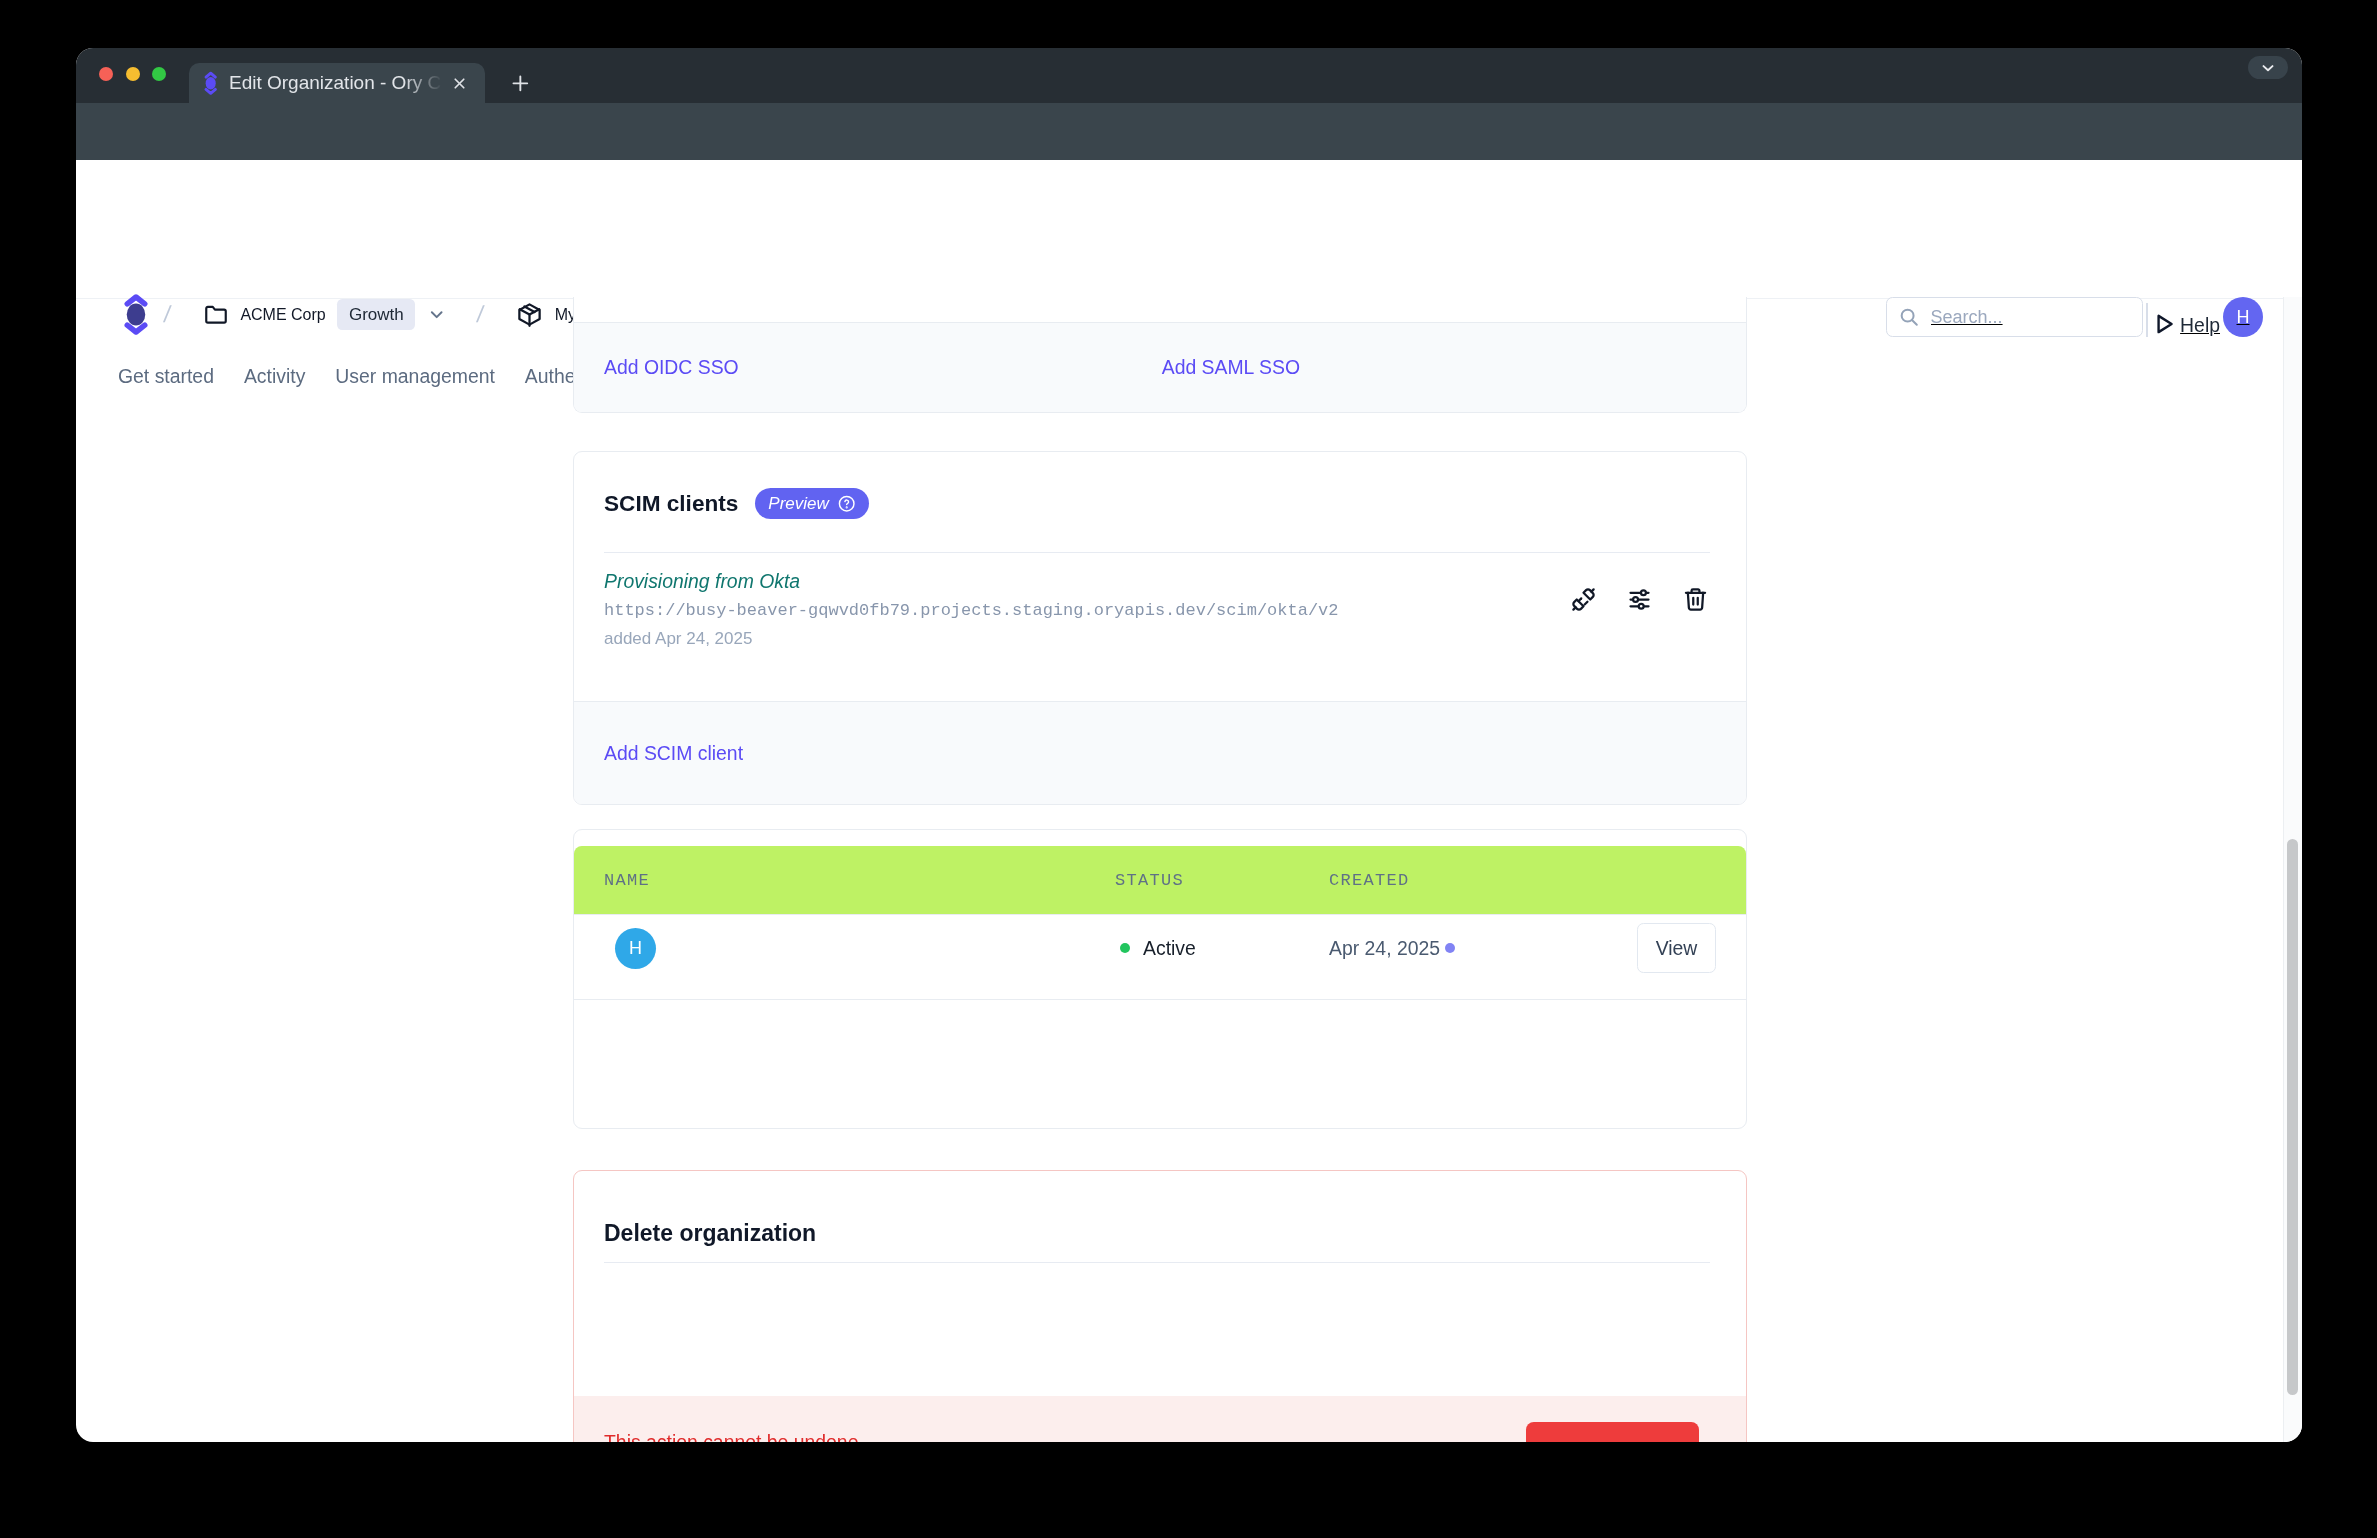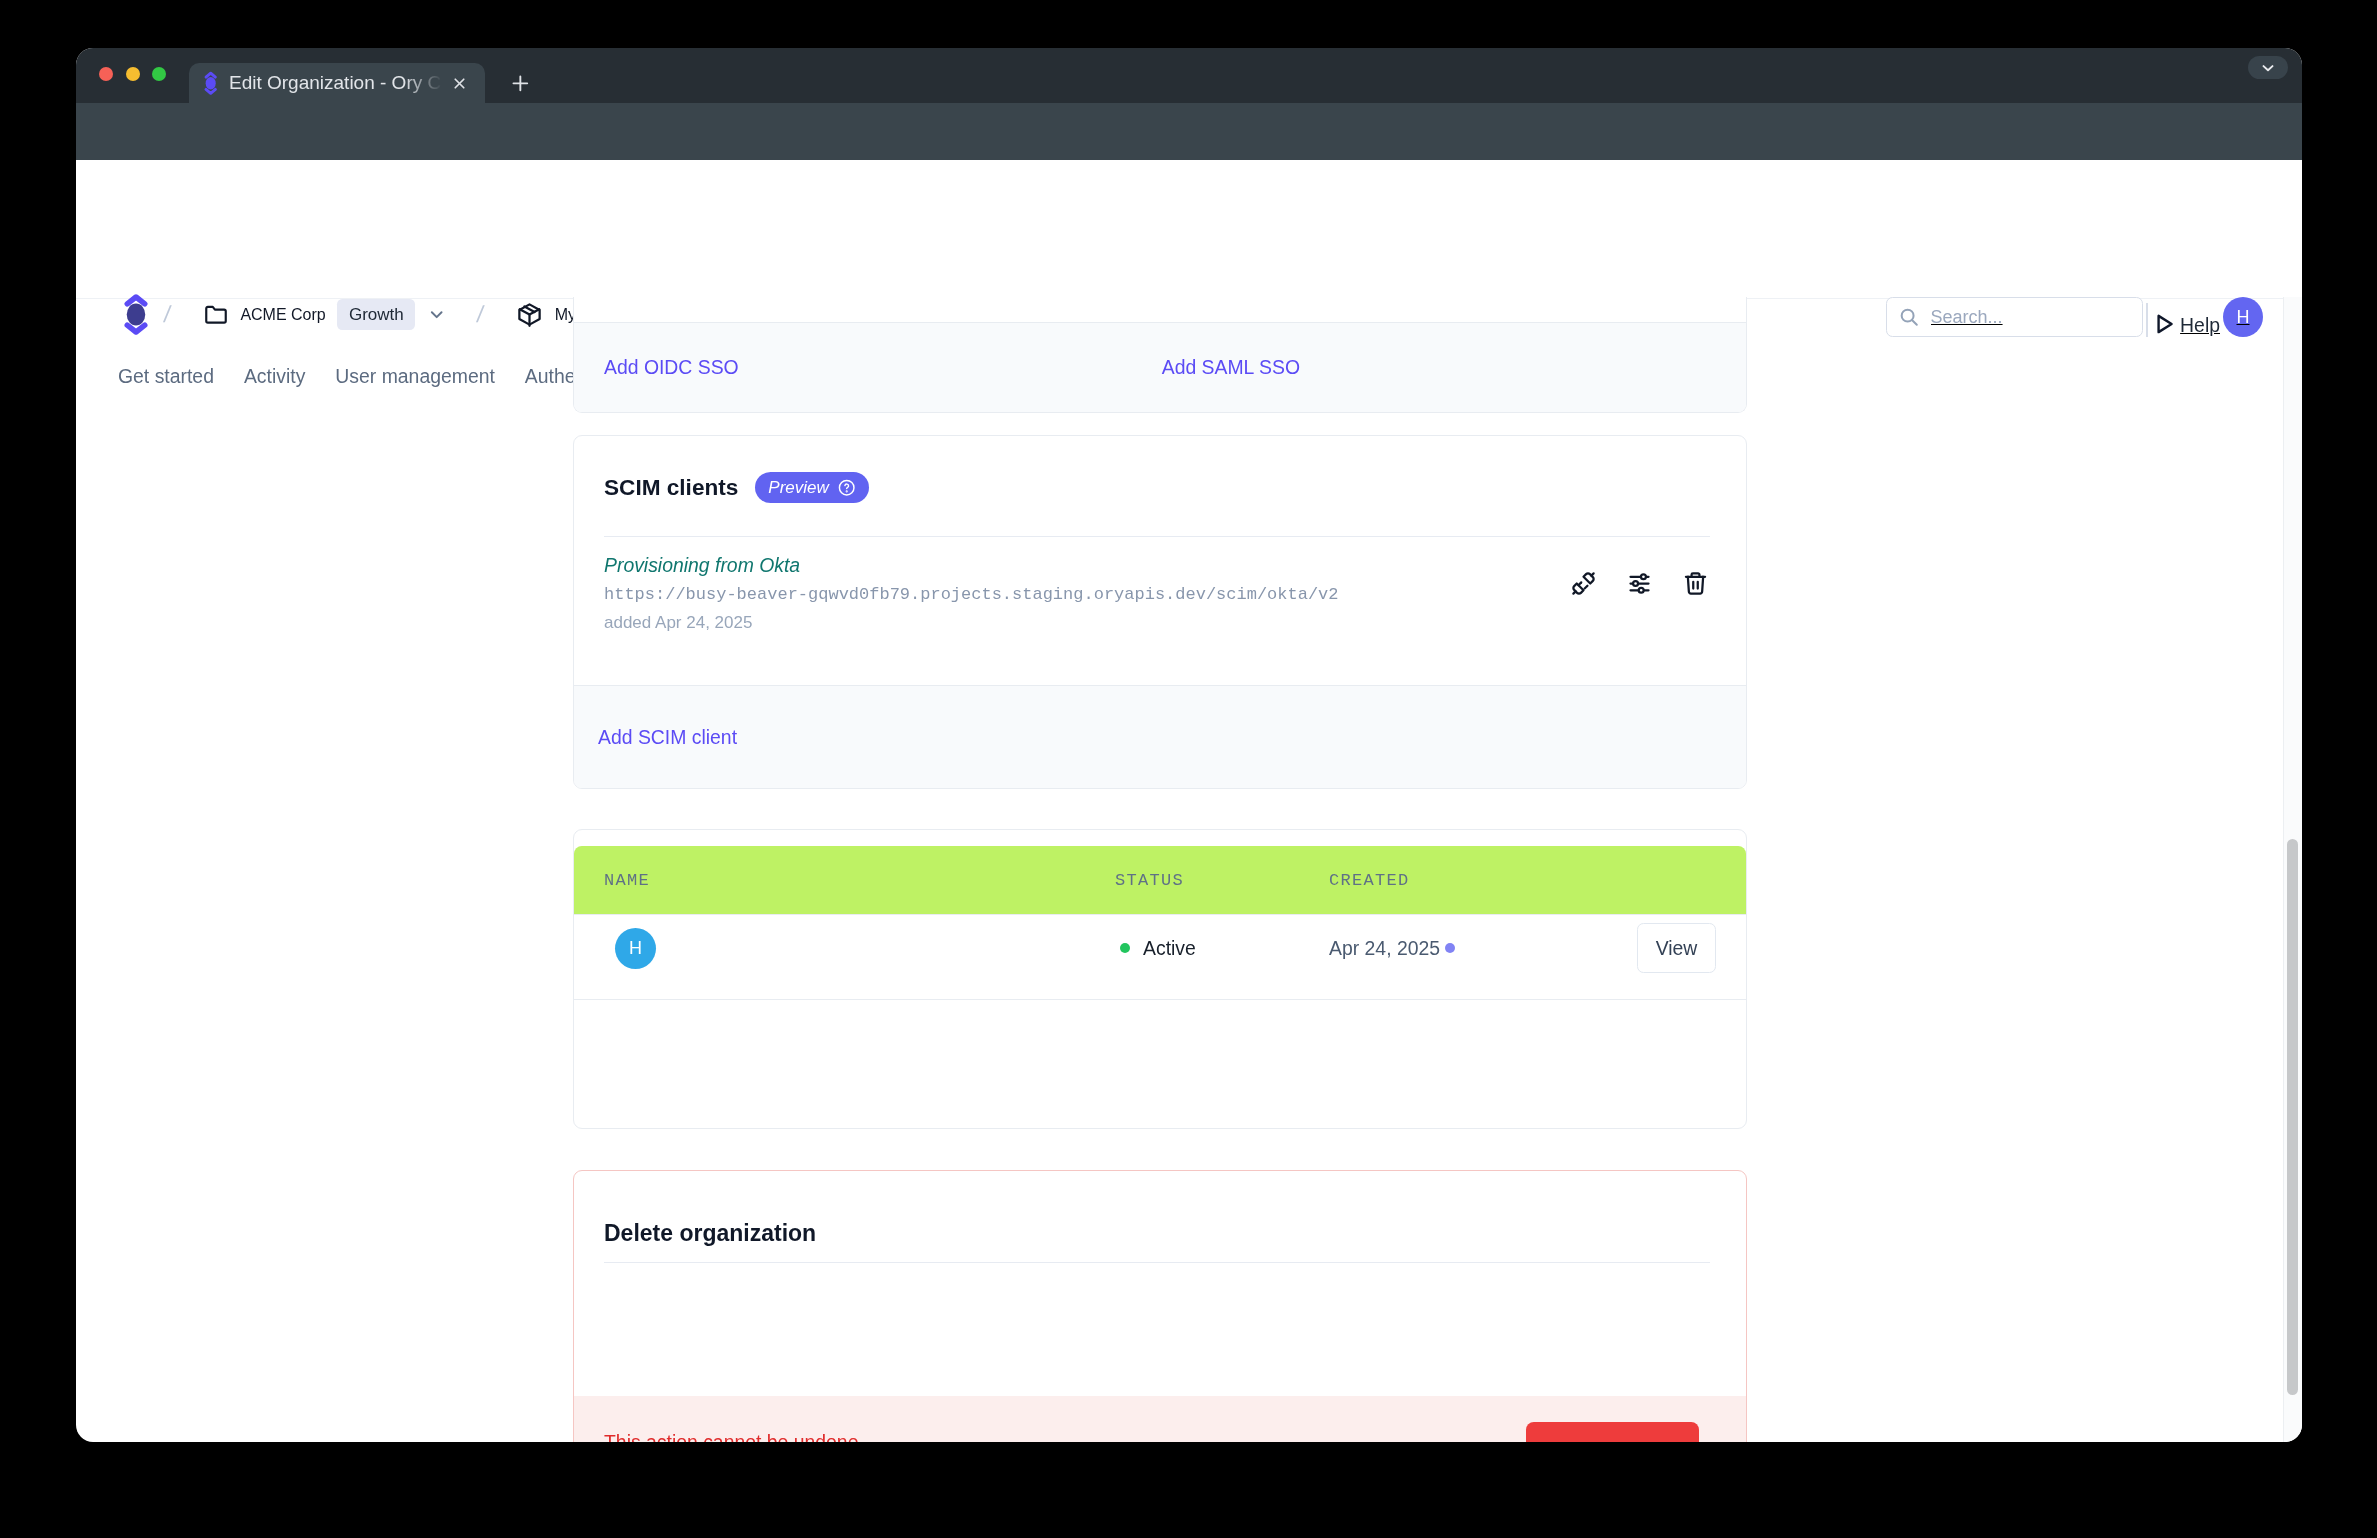--- a/index.html
+++ b/index.html
@@ -224,21 +224,21 @@
     </div>
   </div>
 
   <div class="abs card" style="top:249px;height:116px;border-top:none;border-radius:0 0 9px 9px;">
     <div class="card-footer" style="height:89px;display:flex;align-items:center;">
       <span class="plink" style="margin-left:30px;">Add OIDC SSO</span>
       <span class="plink" style="margin-left:423px;">Add SAML SSO</span>
     </div>
   </div>
 
-  <div class="abs card" style="top:387px;height:354px;">
+  <div class="abs card" style="top:403px;height:354px;">
     <div class="abs" style="left:30px;top:36px;display:flex;align-items:center;gap:17px;">
       <span class="scim-title">SCIM clients</span>
       <span class="badge-preview">
         <span>Preview</span>
         <svg width="19.4" height="19.4" viewBox="0 0 24 24" stroke="#fff" stroke-width="1.8" fill="none" stroke-linecap="round">
             <circle cx="12" cy="12" r="9"></circle>
             <path d="M9.8 9.2a2.3 2.3 0 0 1 4.5.7c0 1.5-2.3 2-2.3 3.1"></path>
             <circle cx="12" cy="16.6" r=".4" fill="#fff"></circle>
           </svg>
       </span>
@@ -275,21 +275,21 @@
             <path d="M3.5 6h17"></path>
             <path d="M8.5 6V4.2A1.2 1.2 0 0 1 9.7 3h4.6a1.2 1.2 0 0 1 1.2 1.2V6"></path>
             <path d="m18.8 6-.9 13.2A1.8 1.8 0 0 1 16.1 21H7.9a1.8 1.8 0 0 1-1.8-1.8L5.2 6"></path>
             <path d="M10 10.5v6"></path>
             <path d="M14 10.5v6"></path>
           </svg>
       </span>
     </div>
 
     <div class="card-footer" style="height:102px;display:flex;align-items:center;">
-      <span class="plink" style="margin-left:24px;">Add SCIM client</span>
+      <span class="plink" style="margin-left:30px;">Add SCIM client</span>
     </div>
   </div>
 
   <div class="abs card" style="top:781px;height:300px;">
     <div class="abs" style="left:0;right:0;top:16px;height:68px;background:#bef264;border-radius:7.8px 7.8px 0 0;border-bottom:1.3px solid #e8ecf1;">
       <span class="abs th" style="left:30px;top:24.5px;">NAME</span>
       <span class="abs th" style="left:541px;top:24.5px;">STATUS</span>
       <span class="abs th" style="left:755px;top:24.5px;">CREATED</span>
     </div>
 

